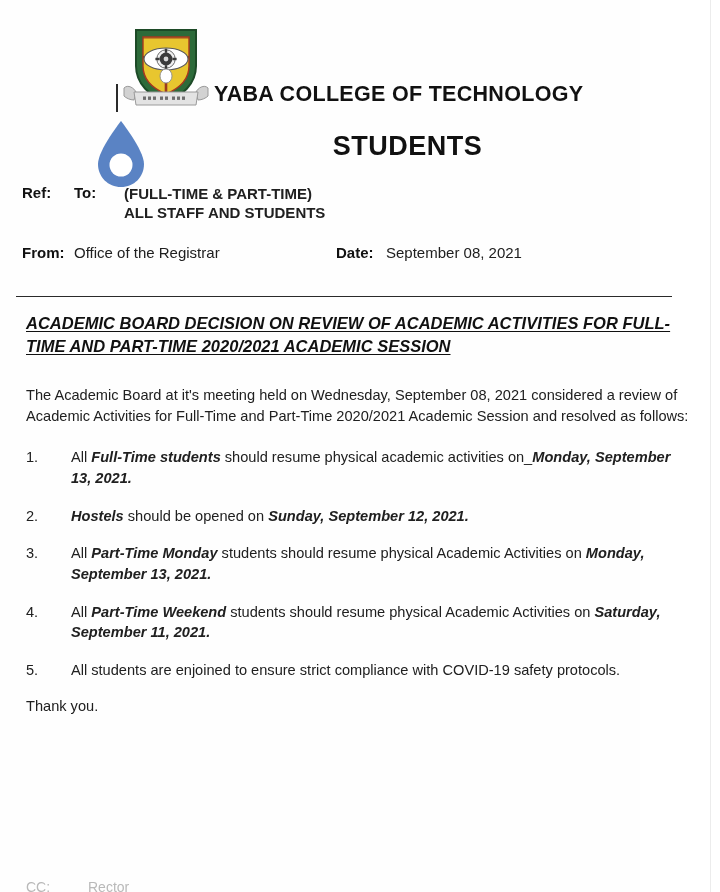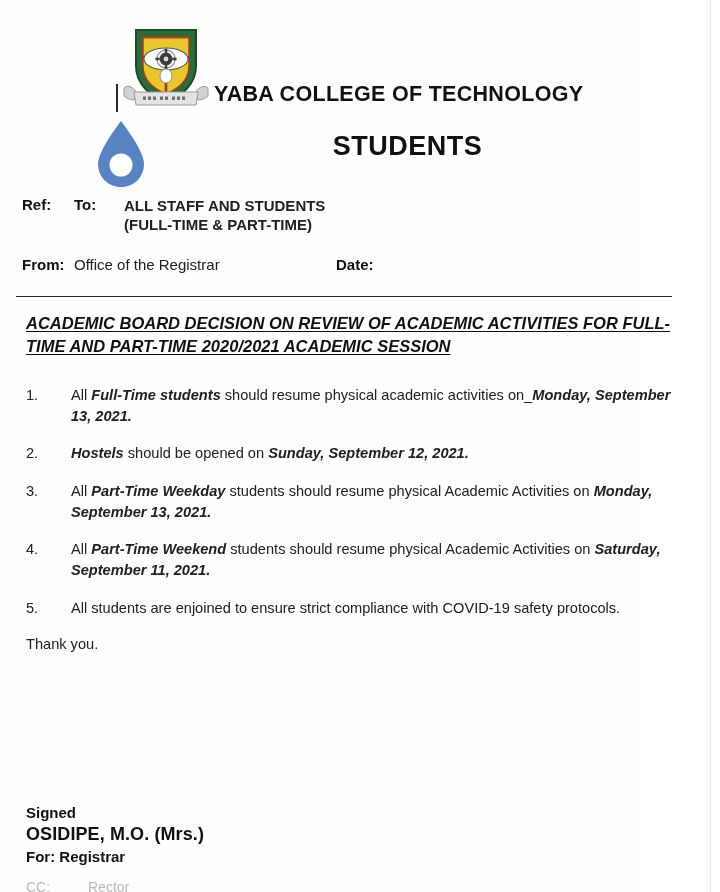--- a/index.html
+++ b/index.html
@@ -71,21 +71,21 @@
     font-size: 27px;
     font-weight: bold;
     letter-spacing: 0.5px;
     color: #111;
   }
 
   
   .meta {
     position: absolute;
     left: 22px;
-    top: 196px;
+    top: 184px;
     width: 660px;
   }
   .meta-row {
     display: flex;
     align-items: flex-start;
     margin-bottom: 6px;
   }
   .meta-label {
     font-weight: bold;
     font-size: 15px;
@@ -276,69 +276,66 @@
   </div>
 
   <div class="circular-title">STUDENTS</div>
 
   <div class="meta">
 
     <div class="meta-row">
       <div class="meta-label col-left-label">Ref:</div>
       <div class="meta-label col-right-label">To:</div>
       <div class="col-right-value">
+        <div class="meta-value strong">(FULL-TIME &amp; PART-TIME)</div>
         <div class="meta-value strong">ALL STAFF AND STUDENTS</div>
-        <div class="meta-value strong">(FULL-TIME &amp; PART-TIME)</div>
       </div>
     </div>
 
     <div class="meta-row second">
       <div class="meta-label col-left-label">From:</div>
       <div class="meta-value col-left-value">Office of the Registrar</div>
       <div class="meta-label col-right-label">Date:</div>
+      <div class="meta-value col-right-value">September 08, 2021</div>
     </div>
   </div>
 
   <div class="divider"></div>
 
   <div class="body-area">
 
     <h1 class="subject">ACADEMIC BOARD DECISION ON REVIEW OF ACADEMIC ACTIVITIES FOR FULL-TIME AND PART-TIME 2020/2021 ACADEMIC SESSION</h1>
 
+    <p class="intro">The Academic Board at it's meeting held on Wednesday, September 08, 2021 considered a review of Academic Activities for Full-Time and Part-Time 2020/2021 Academic Session and resolved as follows:</p>
 
     <ol class="list" id="resolution-list">
         <li class="list-item">
           <span class="item-num">1.</span>
           <span class="item-text"><span>All </span><b>Full-Time students</b><span> should resume physical academic activities on_</span><b>Monday, September 13, 2021.</b></span>
         </li>
         <li class="list-item">
           <span class="item-num">2.</span>
           <span class="item-text"><b>Hostels</b><span> should be opened on </span><b>Sunday, September 12, 2021.</b></span>
         </li>
         <li class="list-item">
           <span class="item-num">3.</span>
-          <span class="item-text"><span>All </span><b>Part-Time Weekday</b><span> students should resume physical Academic Activities on </span><b>Monday, September 13, 2021.</b></span>
+          <span class="item-text"><span>All </span><b>Part-Time Monday</b><span> students should resume physical Academic Activities on </span><b>Monday, September 13, 2021.</b></span>
         </li>
         <li class="list-item">
           <span class="item-num">4.</span>
           <span class="item-text"><span>All </span><b>Part-Time Weekend</b><span> students should resume physical Academic Activities on </span><b>Saturday, September 11, 2021.</b></span>
         </li>
         <li class="list-item">
           <span class="item-num">5.</span>
           <span class="item-text justify"><span>All students are enjoined to ensure strict compliance with COVID-19 safety protocols.</span></span>
         </li>
       </ol>
 
     <p class="thanks">Thank you.</p>
   </div>
 
-  <div class="signature">
-    <div class="sig-signed">Signed</div>
-    <div class="sig-name">OSIDIPE, M.O. (Mrs.)</div>
-    <div class="sig-role">For: Registrar</div>
-  </div>
 
   <div class="cc-block">
     <span class="cc-label">CC:</span>
     <span>Rector</span>
   </div>
 
 </div>
 
 </body></html>

